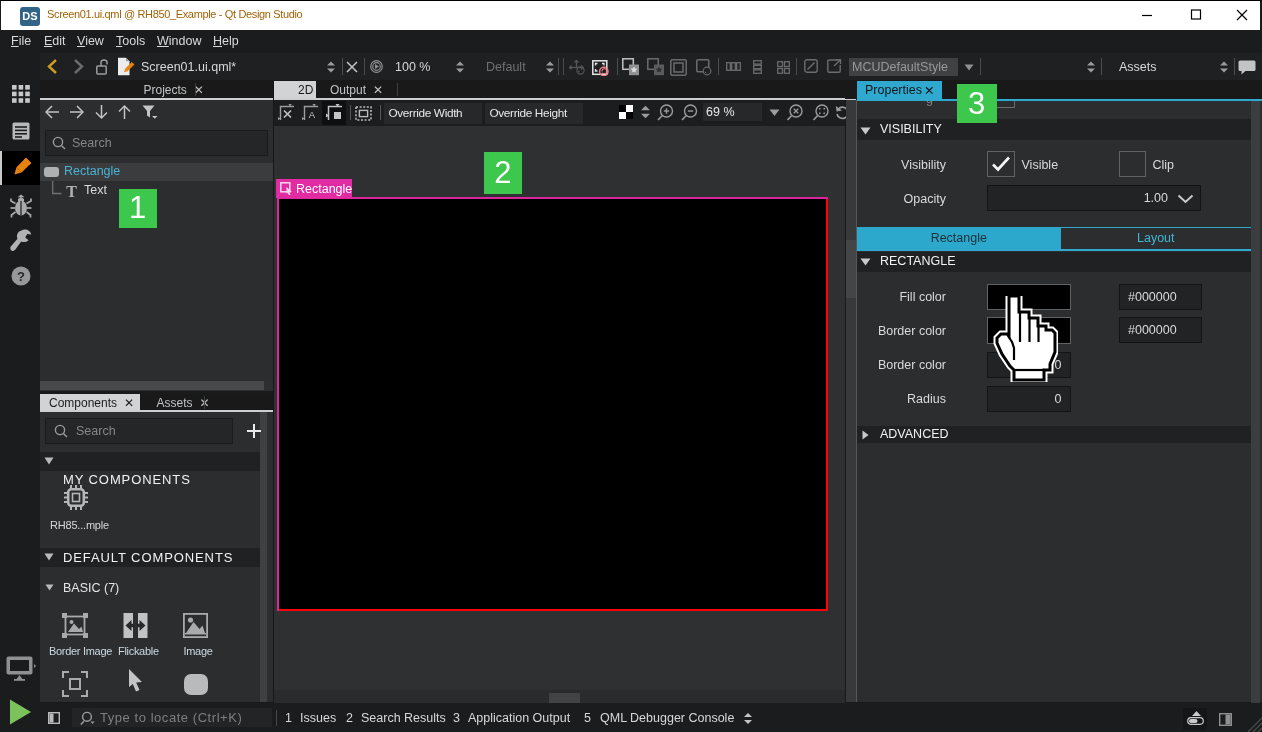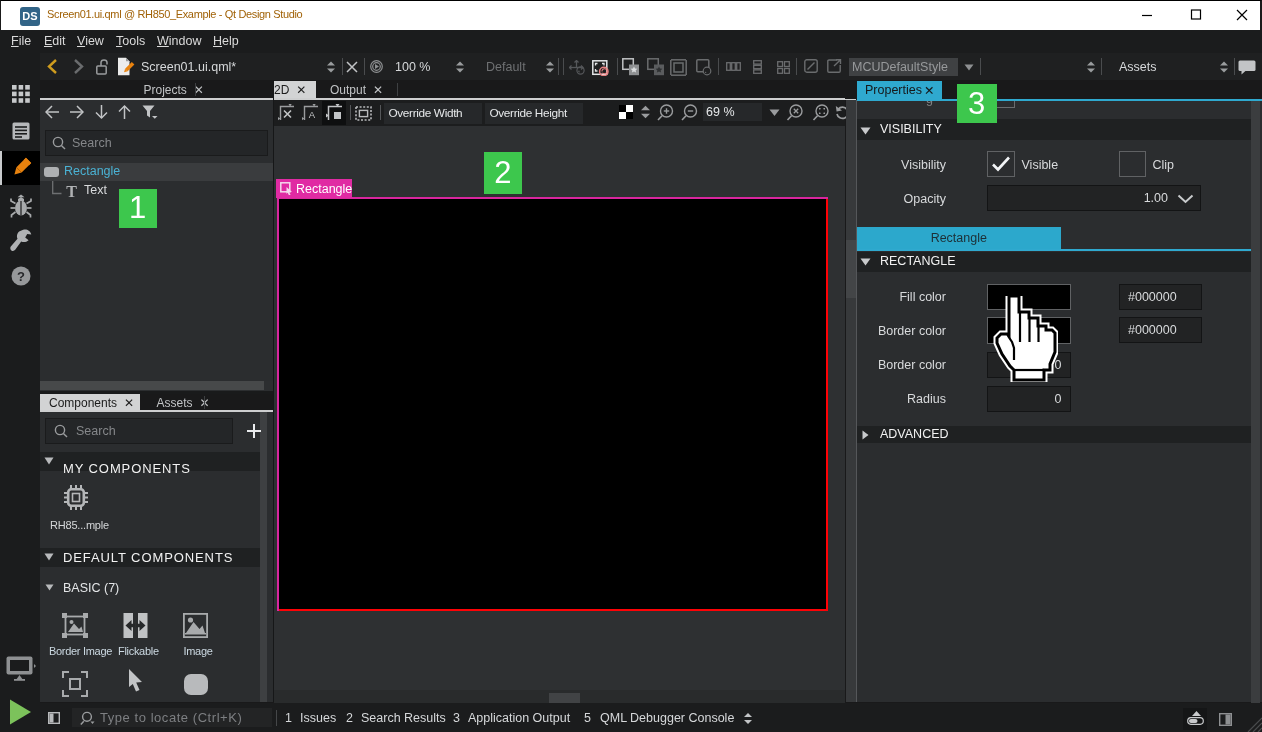--- a/index.html
+++ b/index.html
@@ -421,21 +421,21 @@
 
   <div class="abs tabbar" style="left:40px;top:394px;width:233px;height:18px;"></div>
   <div class="tab-active" style="left:40px;top:394px;width:99.5px;padding-left:9px;">Components<span class="tabx">✕</span></div>
   <div class="tab-inactive" style="left:139.5px;top:394px;padding-left:17px;">Assets<span class="tabx">✕</span></div>
   <div class="tab-underline" style="left:40px;top:410.4px;width:233px;"></div>
   <div class="abs" style="left:203.5px;top:396px;width:1px;height:13px;background:#3e0042;background:#3e4042;"></div>
   <div class="abs" id="comppanel"></div>
   <div class="searchbox" style="left:45px;top:417.5px;width:188px;height:26.5px;"></div>
   <div class="searchtext" style="left:76px;top:424px;">Search</div>
   <div class="sechdr" style="left:40px;top:451.5px;width:220px;height:19.5px;font-size:13px;">
-    <span style="position:absolute;left:23px;top:9px;letter-spacing:0.9px;">MY COMPONENTS</span>
+    <span style="position:absolute;left:23px;top:20px;letter-spacing:0.9px;">MY COMPONENTS</span>
     </div>
   <div class="sechdr" style="left:40px;top:547.5px;width:220px;height:19px;font-size:13px;">
     <span style="position:absolute;left:23px;top:2px;letter-spacing:0.9px;">DEFAULT COMPONENTS</span>
     </div>
   <div class="abs" style="left:63px;top:581px;font-size:12.5px;color:#e4e6e8;">BASIC (7)</div>
   <div class="abs" style="left:50px;top:519px;font-size:11px;letter-spacing:-0.2px;color:#d4d6d8;">RH85...mple</div>
   <div class="abs" style="left:49px;top:645px;font-size:11px;letter-spacing:-0.3px;color:#ccd9e2;">Border Image</div>
   <div class="abs" style="left:118px;top:645px;font-size:11px;letter-spacing:-0.3px;color:#ccd9e2;">Flickable</div>
   <div class="abs" style="left:183.5px;top:645px;font-size:11px;letter-spacing:-0.3px;color:#ccd9e2;">Image</div>
   <div id="compicons">
@@ -499,21 +499,21 @@
       <path d="M1 0 L14 13 L8.2 13.6 L11.5 21 L8 22.6 L4.8 15 L1 18 Z" fill="#c2c4c6"></path>
     </svg>
 
     <div class="abs" style="left:183.6px;top:673.5px;width:24.5px;height:21.5px;background:#b8babc;border-radius:7px;"></div>
   </div>
 
   <div class="abs" style="left:259.5px;top:412px;width:7px;height:290px;background:#3e4042;"></div>
   <div class="abs" id="leftdivider"></div>
 
   <div class="abs tabbar" style="left:274px;top:80px;width:571px;height:20px;"></div>
-  <div class="tab-active" style="left:274px;top:80.5px;width:42px;padding-left:0;">2D<span class="tabx">✕</span></div>
+  <div class="tab-active" style="left:274px;top:80.5px;width:42px;padding-left:24px;">2D<span class="tabx">✕</span></div>
   <div class="tab-inactive" style="left:316px;top:80.5px;padding-left:14px;">Output<span class="tabx">✕</span></div>
   <div class="tab-underline" style="left:274px;top:98.4px;width:582px;"></div>
   <div class="abs" style="left:396.5px;top:83px;width:1px;height:13px;background:#3e4042;"></div>
   <div class="abs" id="d2toolbar"></div>
   <div id="d2icons">
 
     <svg class="abs" style="left:278px;top:104px;" width="17" height="17" viewBox="0 0 17 17">
       <g stroke="#9a9c9e" stroke-width="1.4" fill="none">
         <path d="M2.5 16 L2.5 2.5 L16 2.5"></path>
       </g>
@@ -644,20 +644,23 @@
   <div class="abs" style="left:1021.5px;top:157.5px;font-size:12.5px;color:#d8dadc;">Visible</div>
   <div class="checkbox" style="left:1119px;top:151px;width:27px;"></div>
   <div class="abs" style="left:1152.5px;top:157.5px;font-size:12.5px;color:#d8dadc;">Clip</div>
   <div class="plabel" style="left:836px;top:191.5px;">Opacity</div>
   <div class="pfield" style="left:986.5px;top:185px;width:214.5px;height:26px;">
     <span style="position:absolute;right:32px;top:5px;font-size:12.5px;color:#d8dadc;">1.00</span>
     </div>
 
   <div class="abs" style="left:857px;top:227px;width:203.6px;height:22.3px;background:#2ca8cc;">
     <span style="position:absolute;width:100%;text-align:center;top:4px;font-size:12.5px;color:#1d2f36;">Rectangle</span>
+    </div>
+  <div class="abs" style="left:1060.6px;top:227px;width:190.4px;height:22.3px;background:#2b2d2f;border-top:1.5px solid #2fa9cf;">
+    <span style="position:absolute;width:100%;text-align:center;top:3px;font-size:12.5px;color:#41b5d6;">Layout</span>
     </div>
   <div class="abs" style="left:857px;top:249.3px;width:394px;height:2.2px;background:#2fa9cf;"></div>
   <div class="sechdr" style="left:857px;top:251.5px;width:394px;height:20px;font-size:12.5px;">
     <span style="position:absolute;left:23px;top:2.5px;">RECTANGLE</span>
     </div>
   <div class="plabel" style="left:836px;top:290px;">Fill color</div>
   <div class="abs" style="left:986.5px;top:283.5px;width:84px;height:26.5px;background:#000;border:1px solid #606264;"></div>
   <div class="pfield" style="left:1119px;top:284px;width:83px;height:25.5px;">
     <span style="position:absolute;left:8px;top:5px;font-size:12.5px;color:#d8dadc;">#000000</span>
     </div>

